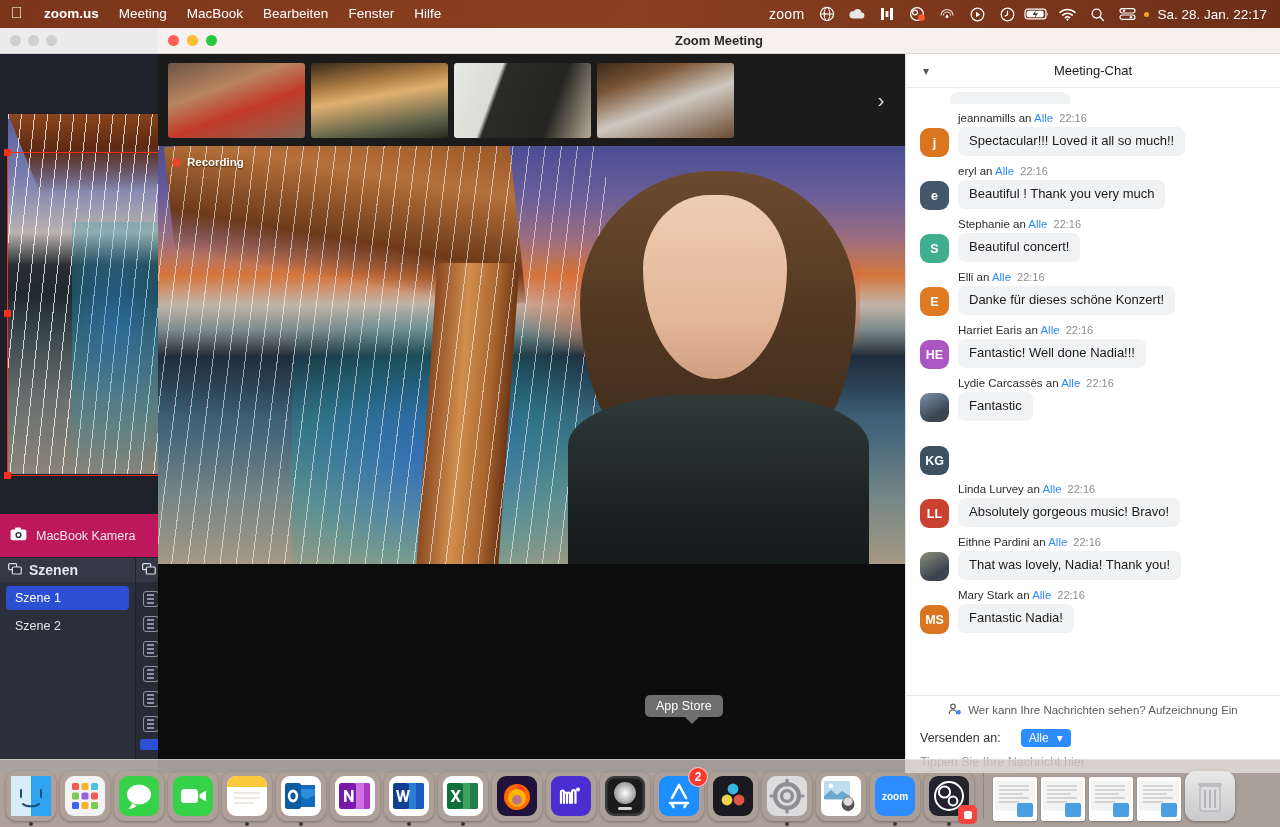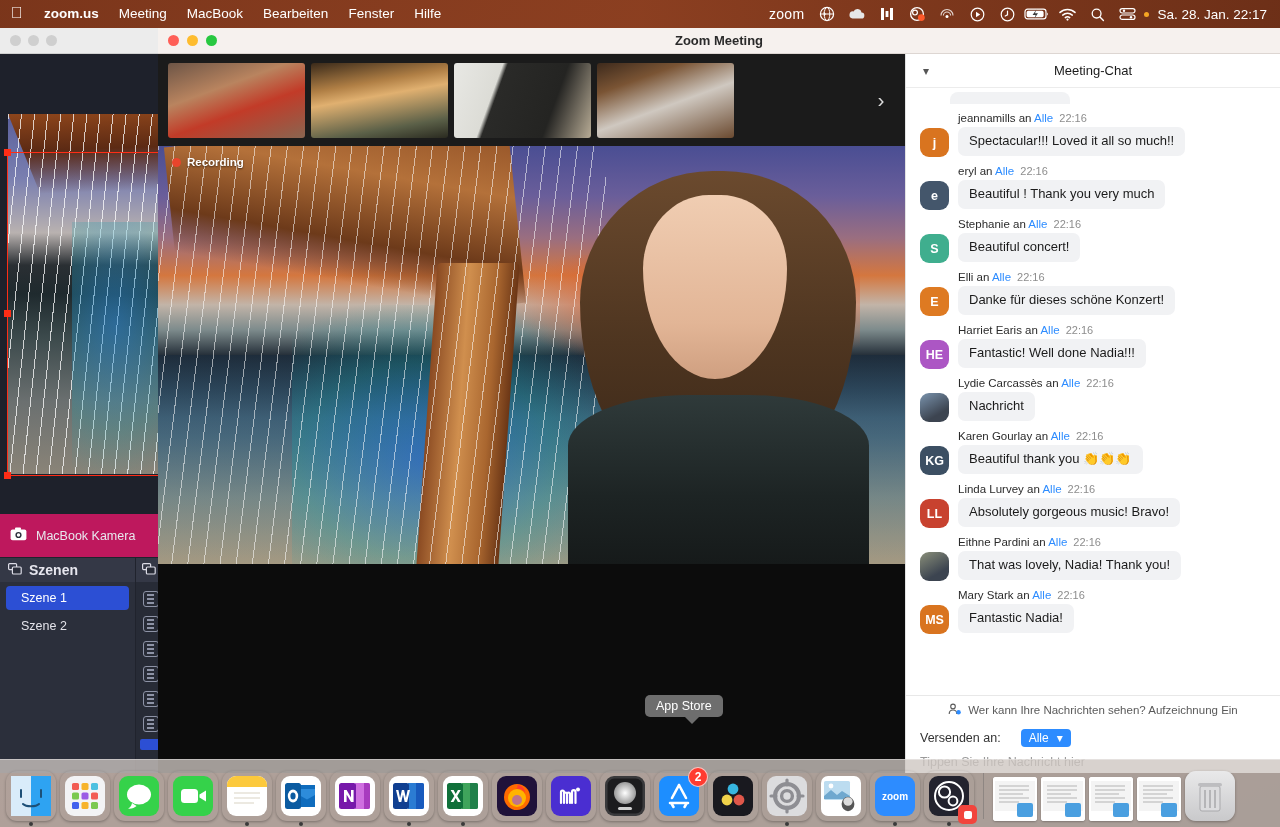--- a/index.html
+++ b/index.html
@@ -92,21 +92,21 @@
     padding: 0 10px; color: #e8e8ee; font-size: 12.5px;
     background: #be185d; border-bottom: 1px solid #20232d;
   }
   .obs-panels { display: flex; height: 215px; }
   .obs-scenes { flex: 1; min-width: 0; background: #2b2f3b; }
   .panel-head {
     height: 24px; display: flex; align-items: center; gap: 7px; padding: 0 8px;
     background: #343846; color: #e6e6ee; font-size: 14px; font-weight: bold;
   }
   .scene-item {
-    margin: 4px 6px; padding: 5px 15px; border-radius: 4px;
+    margin: 4px 6px; padding: 5px 9px; border-radius: 4px;
     color: #e3e3ea; font-size: 12.5px;
   }
   .scene-item.sel { background: #2c4fd4; color: #fff; }
   .obs-sources {
     width: 30px; background: #272b36; border-left: 1px solid #20232d;
   }
   .src-ico {
     width: 16px; height: 16px; margin: 9px auto 0; border: 1.5px solid #8d93a6;
     border-radius: 3px; position: relative;
   }
@@ -545,25 +545,24 @@
               <div class="msg">
                 <div class="avatar" style="background: rgb(222, 122, 34);">E</div>
                 <div class="msg-col"><div class="msg-meta"><span>Elli an </span><span class="to">Alle</span><span class="time">22:16</span></div><div class="bubble">Danke für dieses schöne Konzert!</div></div>
               </div>
               <div class="msg">
                 <div class="avatar" style="background: rgb(172, 86, 196);">HE</div>
                 <div class="msg-col"><div class="msg-meta"><span>Harriet Earis an </span><span class="to">Alle</span><span class="time">22:16</span></div><div class="bubble">Fantastic! Well done Nadia!!!</div></div>
               </div>
               <div class="msg">
                 <div class="avatar photo" style="background: linear-gradient(150deg, rgb(122, 147, 173), rgb(60, 68, 80) 70%);"></div>
-                <div class="msg-col"><div class="msg-meta"><span>Lydie Carcassès an </span><span class="to">Alle</span><span class="time">22:16</span></div><div class="bubble">Nachricht</div></div>
+                <div class="msg-col"><div class="msg-meta"><span>Lydie Carcassès an </span><span class="to">Alle</span><span class="time">22:16</span></div><div class="bubble">Fantastic</div></div>
               </div>
               <div class="msg">
                 <div class="avatar" style="background: rgb(60, 79, 99);">KG</div>
-                <div class="msg-col"><div class="msg-meta"><span>Karen Gourlay an </span><span class="to">Alle</span><span class="time">22:16</span></div><div class="bubble">Beautiful thank you 👏👏👏</div></div>
               </div>
               <div class="msg">
                 <div class="avatar" style="background: rgb(200, 66, 47);">LL</div>
                 <div class="msg-col"><div class="msg-meta"><span>Linda Lurvey an </span><span class="to">Alle</span><span class="time">22:16</span></div><div class="bubble">Absolutely gorgeous music! Bravo!</div></div>
               </div>
               <div class="msg">
                 <div class="avatar photo" style="background: linear-gradient(150deg, rgb(138, 143, 122), rgb(60, 68, 80) 70%);"></div>
                 <div class="msg-col"><div class="msg-meta"><span>Eithne Pardini an </span><span class="to">Alle</span><span class="time">22:16</span></div><div class="bubble">That was lovely, Nadia! Thank you!</div></div>
               </div>
               <div class="msg">

